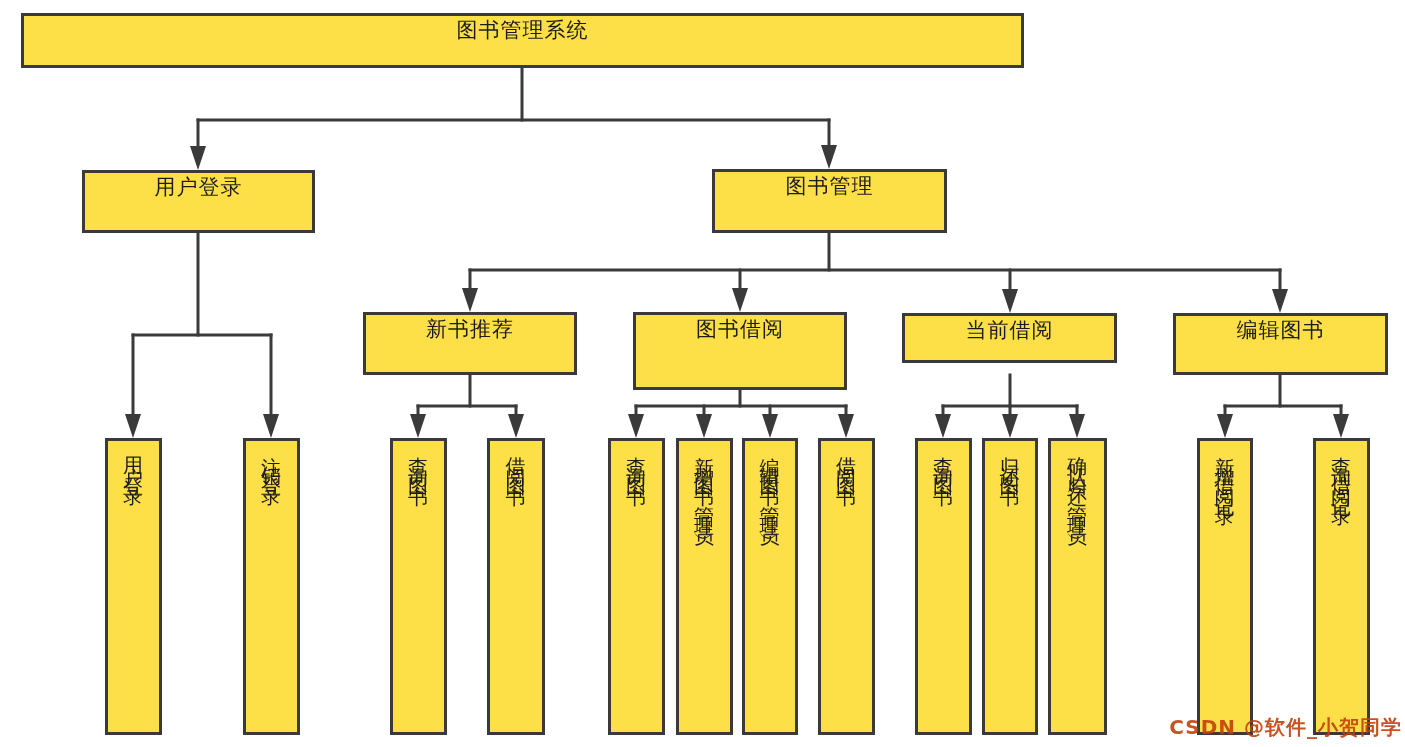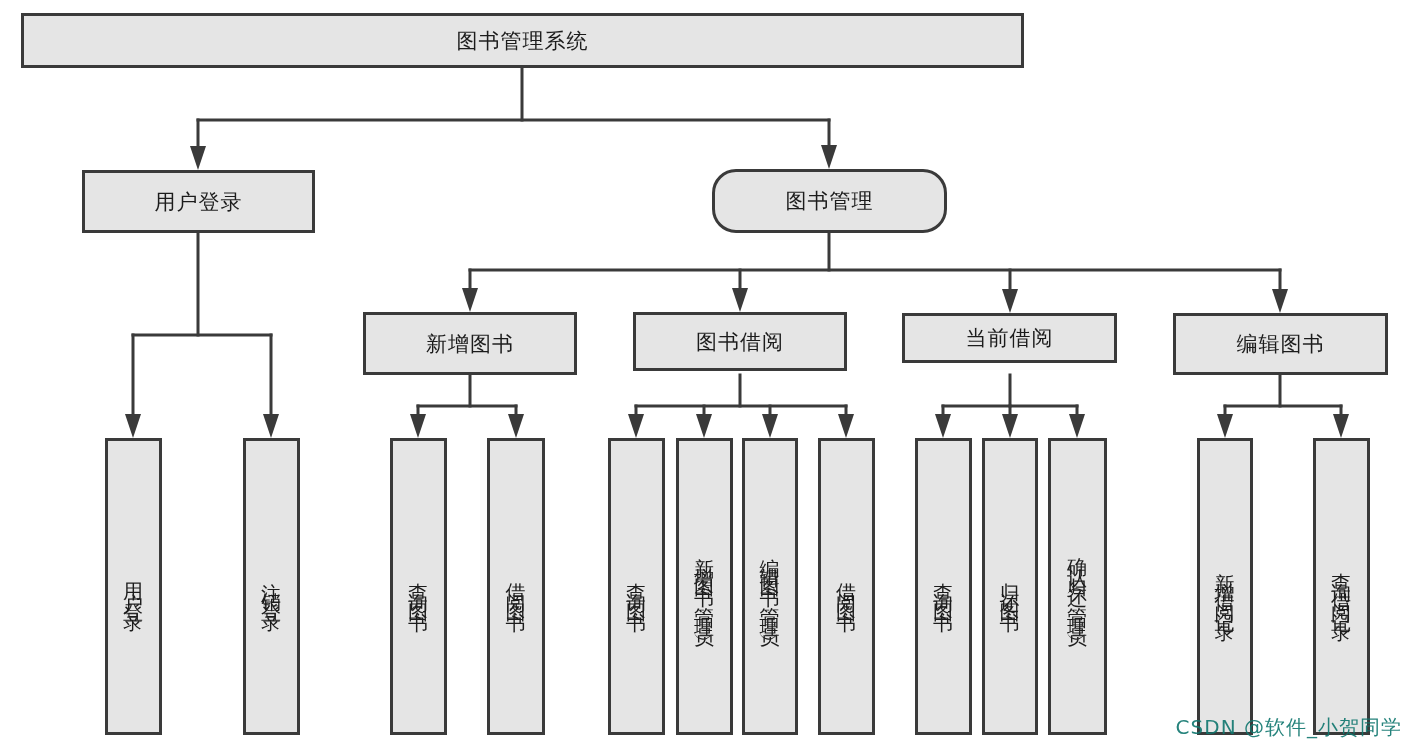--- a/index.html
+++ b/index.html
@@ -10,23 +10,23 @@
     overflow: hidden;
     font-family: "DejaVu Sans", "Liberation Sans", sans-serif;
     color: #1c1c1c;
   }
   #stage { position: absolute; inset: 0; width: 1405px; height: 747px; }
   svg.wires { position: absolute; left: 0; top: 0; z-index: 0; }
   .box {
     position: absolute;
     box-sizing: border-box;
     border: 3px solid #3a3a3a;
-    background: #e5e5e5;
+    background: #fde047;
     display: flex;
-    align-items: center;
+    align-items: flex-start;
     justify-content: center;
     z-index: 1;
   }
   .box.h span {
     font-size: 21px;
     letter-spacing: 1px;
     white-space: nowrap;
     color: #1c1c1c;
   }
   .box.v span {
@@ -37,23 +37,24 @@
     line-height: 1;
     color: #1c1c1c;
   }
   .watermark {
     position: absolute;
     top: 714px;
     right: 3px;
     z-index: 3;
     font-size: 20px;
     letter-spacing: 1px;
-    color: #0f766e;
+    color: #c2410c;
     opacity: 0.9;
     white-space: nowrap;
+    font-weight: bold;
   }
 </style>
 </head>
 <body>
 
 <div id="stage">
 
   <svg class="wires" width="1405" height="747" viewBox="0 0 1405 747">
     <g stroke="#3a3a3a" stroke-width="3" fill="none" stroke-linecap="square">
 
@@ -92,28 +93,28 @@
     </g>
   </svg>
 
   <div class="box h" style="left:21px; top:13px; width:1003px; height:55px;">
     <span>图书管理系统</span>
   </div>
 
   <div class="box h" style="left:82px; top:170px; width:233px; height:63px;">
     <span>用户登录</span>
   </div>
-  <div class="box h" style="left:712px; top:169px; width:235px; height:64px;border-radius:24px;">
+  <div class="box h" style="left:712px; top:169px; width:235px; height:64px;">
     <span>图书管理</span>
   </div>
 
   <div class="box h" style="left:363px; top:312px; width:214px; height:63px;">
-    <span>新增图书</span>
+    <span>新书推荐</span>
   </div>
-  <div class="box h" style="left:633px; top:312px; width:214px; height:59px;">
+  <div class="box h" style="left:633px; top:312px; width:214px; height:78px;">
     <span>图书借阅</span>
   </div>
   <div class="box h" style="left:902px; top:313px; width:215px; height:50px;">
     <span>当前借阅</span>
   </div>
   <div class="box h" style="left:1173px; top:313px; width:215px; height:62px;">
     <span>编辑图书</span>
   </div>
 
   <div class="box v" style="left:105px; top:438px; width:57px; height:297px;">

